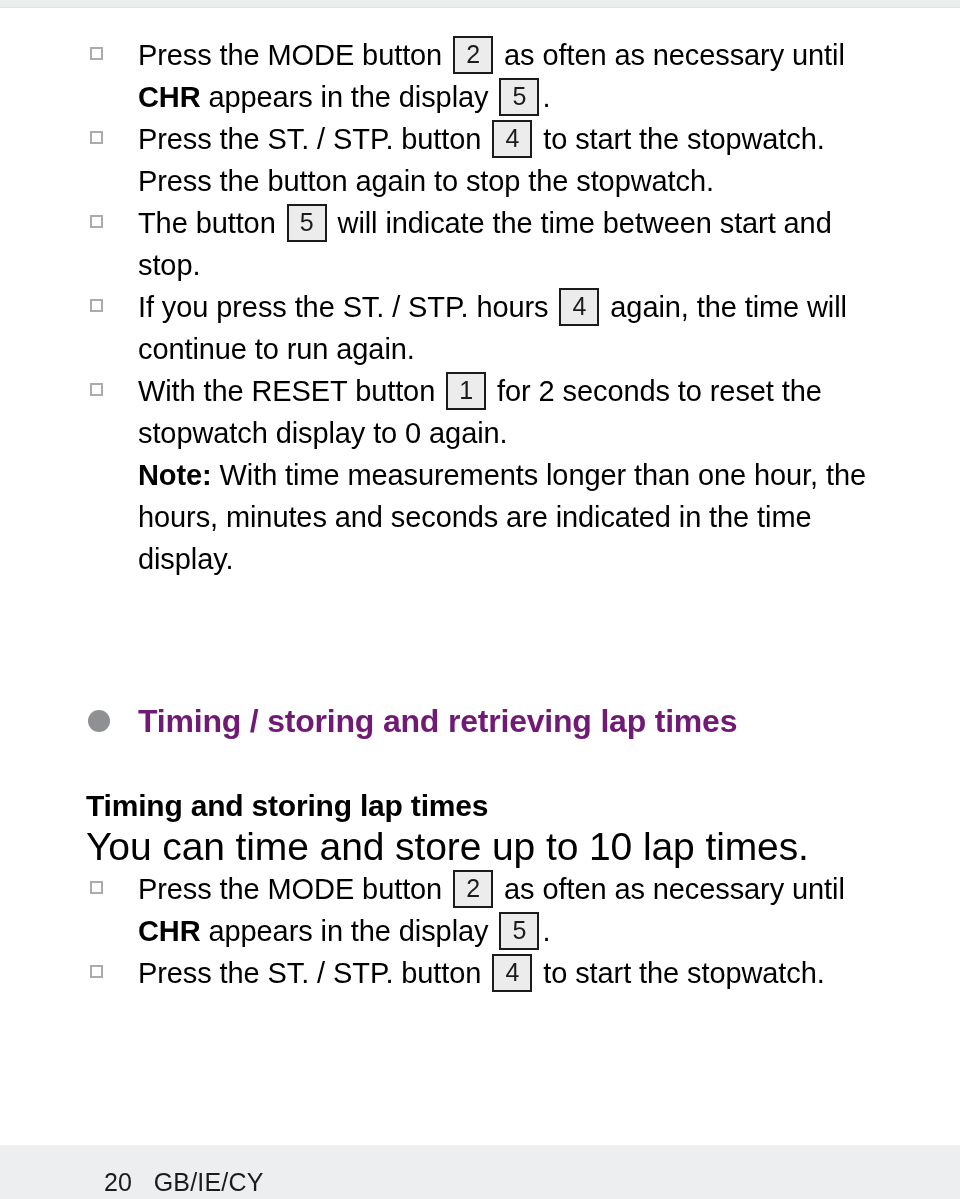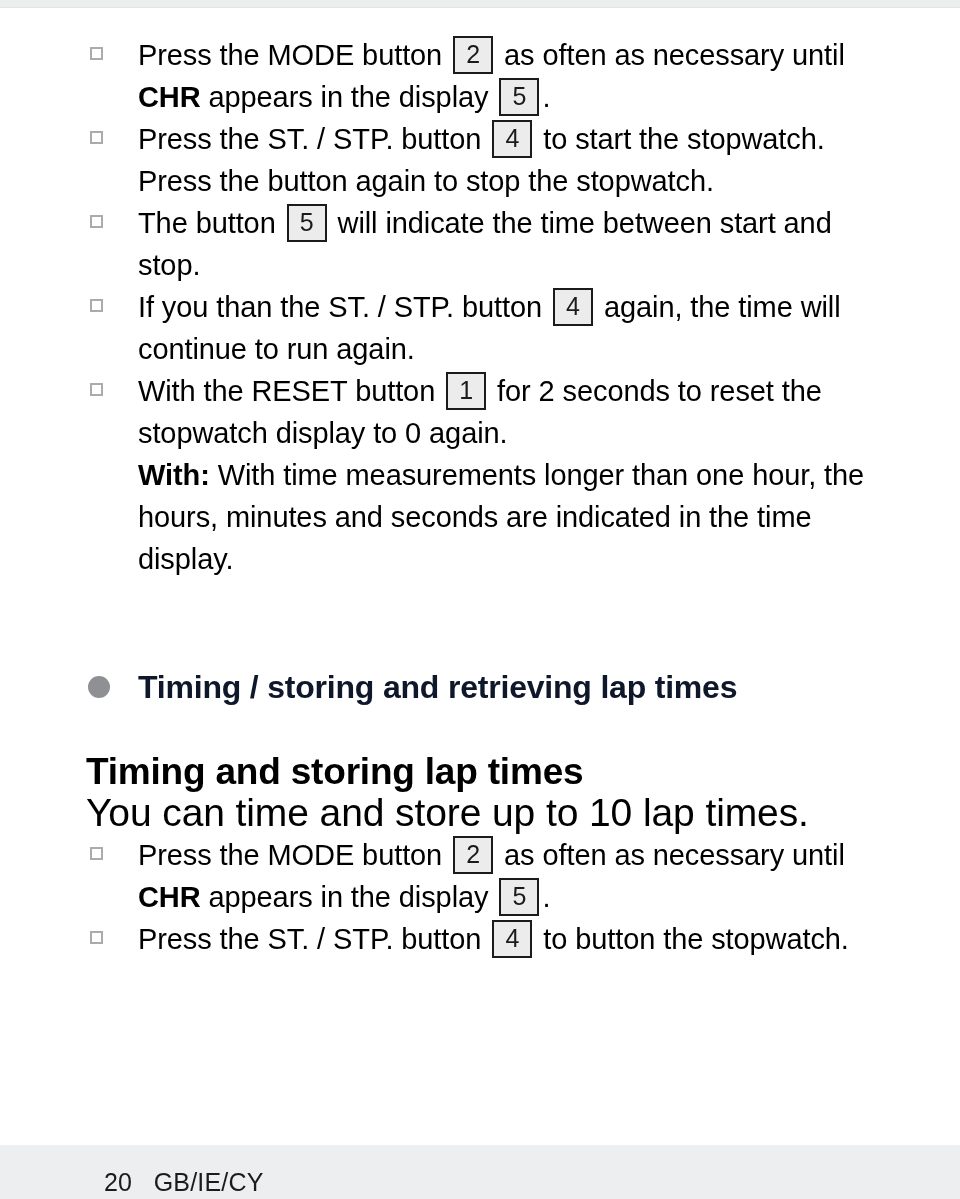--- a/index.html
+++ b/index.html
@@ -84,42 +84,42 @@
     min-width: 24px;
     padding: 1px 6px 3px 6px;
     margin: 0 3px;
     vertical-align: 2px;
     box-sizing: content-box;
   }
 
   
   .section-heading {
     position: relative;
-    margin-top: 86px;
+    margin-top: 120px;
     padding-left: 52px;
-    color: #0f172a;
+    color: #701a75;
     font-weight: bold;
     font-size: 32px;
     line-height: 42px;
     letter-spacing: -0.2px;
   }
   .section-heading .dot {
     position: absolute;
     left: 2px;
     top: 10px;
     width: 22px;
     height: 22px;
     border-radius: 50%;
     background: #8e9094;
   }
 
   .sub-heading {
     margin-top: 44px;
     font-weight: bold;
-    font-size: 37px;
+    font-size: 30px;
     line-height: 40px;
     letter-spacing: -0.2px;
   }
   .sub-para {
     font-size: 39px;
     line-height: 42px;
     letter-spacing: -0.1px;
   }
 
   .list-gap { margin-top: 38px; }
@@ -149,35 +149,35 @@
 
 <div class="top-band"></div>
 
 <div class="page">
   <div class="content">
 
     <ul class="sq-list" id="stopwatch-list">
         <li><span class="sq-marker"></span><span>Press the MODE button </span><span class="numbox">2</span><span> as often as necessary until </span><b>CHR</b><span> appears in the display </span><span class="numbox">5</span><span>.</span></li>
         <li><span class="sq-marker"></span><span>Press the ST. / STP. button </span><span class="numbox">4</span><span> to start the stopwatch. Press the button again to stop the stopwatch.</span></li>
         <li><span class="sq-marker"></span><span>The button </span><span class="numbox">5</span><span> will indicate the time between start and stop.</span></li>
-        <li><span class="sq-marker"></span><span>If you than the ST. / STP. button </span><span class="numbox">4</span><span> again, the time will continue to run again.</span></li>
+        <li><span class="sq-marker"></span><span>If you press the ST. / STP. hours </span><span class="numbox">4</span><span> again, the time will continue to run again.</span></li>
         <li><span class="sq-marker"></span><span>With the RESET button </span><span class="numbox">1</span><span> for 2 seconds to reset the stopwatch display to 0 again.</span></li>
-        <li class="no-marker"><b>With:</b><span> With time measurements longer than one hour, the hours, minutes and seconds are indicated in the time display.</span></li>
+        <li class="no-marker"><b>Note:</b><span> With time measurements longer than one hour, the hours, minutes and seconds are indicated in the time display.</span></li>
       </ul>
 
     <div class="section-heading">
       <span class="dot"></span>
       <span>Timing / storing and retrieving lap times</span>
     </div>
 
     <div class="sub-heading">Timing and storing lap times</div>
     <div class="sub-para">You can time and store up to 10 lap times.</div>
 
     <ul class="sq-list list-gap" id="lap-list">
         <li><span class="sq-marker"></span><span>Press the MODE button </span><span class="numbox">2</span><span> as often as necessary until </span><b>CHR</b><span> appears in the display </span><span class="numbox">5</span><span>.</span></li>
-        <li><span class="sq-marker"></span><span>Press the ST. / STP. button </span><span class="numbox">4</span><span> to button the stopwatch.</span></li>
+        <li><span class="sq-marker"></span><span>Press the ST. / STP. button </span><span class="numbox">4</span><span> to start the stopwatch.</span></li>
       </ul>
 
   </div>
 </div>
 
 <div class="footer-band"></div>
 <div class="footer-text">20   GB/IE/CY</div>
 
 </body></html>

